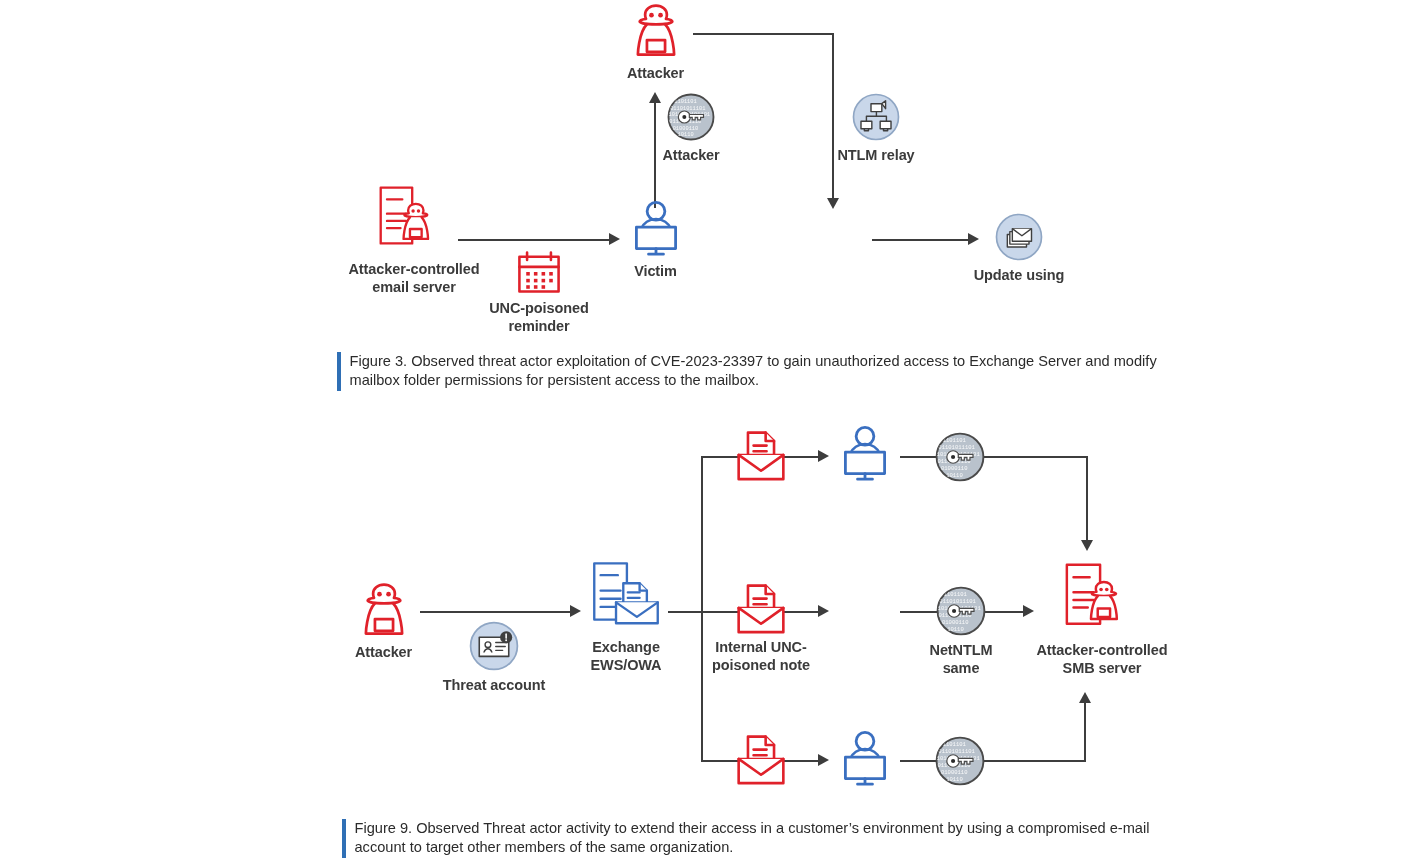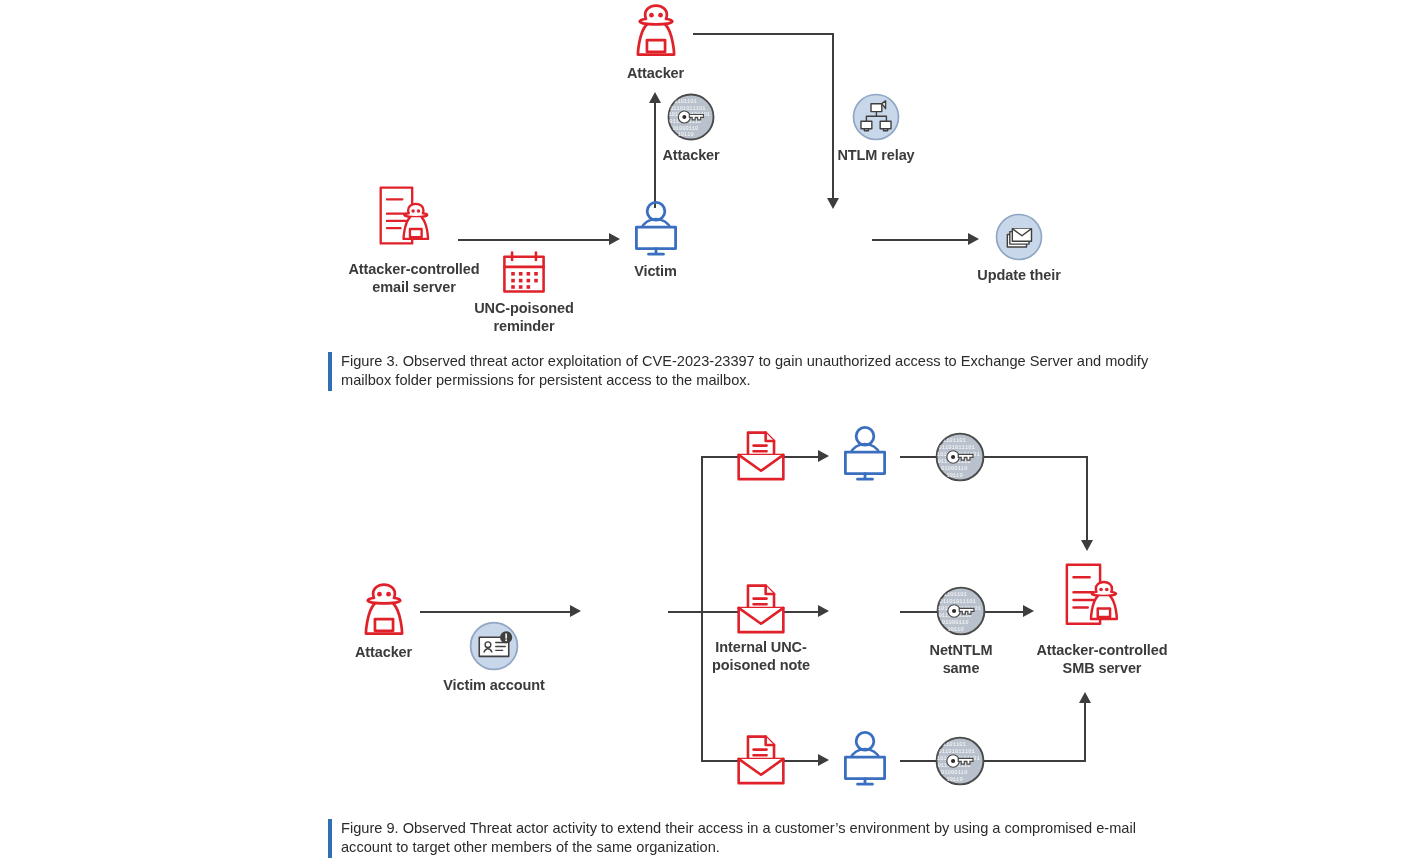--- a/index.html
+++ b/index.html
@@ -55,20 +55,21 @@
     border-left: 6px solid transparent;
     border-right: 6px solid transparent;
     border-bottom: 11px solid #3d3d3d;
   }
 
   
   .caption {
     position: absolute;
     display: flex;
     align-items: stretch;
+    justify-content: center;
   }
   .caption-bar {
     width: 4px;
     background: #2f6fb5;
     flex: 0 0 4px;
     margin-right: 9px;
   }
   .caption-text {
     font-size: 14.6px;
     color: #2b2b2b;
@@ -167,21 +168,21 @@
           <rect x="39.5" y="50" width="13" height="9"></rect>
           <circle cx="43" cy="30" r="1.9" fill="#e0212a" stroke="none"></circle>
           <circle cx="49" cy="30" r="1.9" fill="#e0212a" stroke="none"></circle>
         </g>
       </svg>
     </span>
     <span class="node-label">Attacker-controlled
 email server</span>
   </div>
 
-  <div class="node" style="left:463px; top:249px; width:122px;">
+  <div class="node" style="left:478px; top:249px; width:122px;">
     <span class="icon-wrap">
       <svg width="48" height="46" viewBox="0 0 56 54">
         <g fill="none" stroke="#e0212a" stroke-width="3" stroke-linejoin="round" stroke-linecap="round">
           <path d="M14 4v9M42 4v9"></path>
           <rect x="5" y="9" width="46" height="41"></rect>
           <path d="M5 21h46"></path>
         </g>
         <g fill="#e0212a">
           <rect x="13" y="27" width="4.2" height="4.2"></rect>
             <rect x="22" y="27" width="4.2" height="4.2"></rect>
@@ -221,21 +222,21 @@
       <svg width="50" height="50" viewBox="0 0 60 60">
         <circle cx="30" cy="30" r="27" fill="#c9d7ea" stroke="#8fa6c4" stroke-width="2"></circle>
         <g fill="#ffffff" stroke="#3f3f3f" stroke-width="1.7" stroke-linejoin="round">
           <rect x="16" y="27" width="23" height="15"></rect>
           <rect x="19" y="23.5" width="23" height="15"></rect>
           <rect x="22" y="20" width="23" height="15"></rect>
           <path d="M22 20l11.5 8.5L45 20"></path>
         </g>
       </svg>
     </span>
-    <span class="node-label">Update their</span>
+    <span class="node-label">Update using</span>
   </div>
 
   <div class="caption" style="left:328px; top:352px; width:870px;">
     <div class="caption-bar"></div>
     <div class="caption-text">Figure 3. Observed threat actor exploitation of CVE-2023-23397 to gain unauthorized access to Exchange Server and modify mailbox folder permissions for persistent access to the mailbox.</div>
   </div>
 
   <div class="conn hline" style="left:420px; top:611px; width:152px;"></div>
   <div class="arrow-r" style="left:570px; top:605px;"></div>
 
@@ -284,23 +285,41 @@
         <g fill="none" stroke="#3f3f3f" stroke-width="1.6" stroke-linecap="round">
           <circle cx="23" cy="28.5" r="3.3"></circle>
           <path d="M18.5 37c1-2.6 2.6-3.8 4.5-3.8s3.5 1.2 4.5 3.8"></path>
           <path d="M32 26h11M32 30.5h11M32 35h8"></path>
         </g>
         <circle cx="44" cy="20" r="7" fill="#3f3f3f"></circle>
         <path d="M44 16.3v4.6" stroke="#ffffff" stroke-width="1.8" stroke-linecap="round"></path>
         <circle cx="44" cy="23.4" r="1.1" fill="#ffffff"></circle>
       </svg>
     </span>
-    <span class="node-label">Victim account</span>
-  </div>
-
+    <span class="node-label">Threat account</span>
+  </div>
+
+  <div class="node" style="left:558px; top:558px; width:136px;">
+    <span class="icon-wrap">
+      <svg width="78" height="76" viewBox="0 0 86 80">
+        <g fill="none" stroke="#3a6fc0" stroke-width="2.6" stroke-linejoin="round" stroke-linecap="round">
+          <rect x="8" y="4" width="36" height="62" fill="#ffffff"></rect>
+          <path d="M15 17h19M15 34h22M15 43h22M15 52h16"></path>
+        </g>
+        <g fill="#ffffff" stroke="#3a6fc0" stroke-width="2.6" stroke-linejoin="round" stroke-linecap="round">
+          <path d="M40 26h18l8 8v18H40z"></path>
+          <path d="M58 26v8h8"></path>
+          <path d="M45 36h13M45 42h13M45 48h9"></path>
+          <path d="M32 47h46v23H32z"></path>
+          <path d="M32 47l23 16 23-16"></path>
+        </g>
+      </svg>
+    </span>
+    <span class="node-label">Exchange EWS/OWA</span>
+  </div>
 
   <div class="node" style="left:722px; top:427px; width:78px;">
     <span class="icon-wrap">
       <svg width="56" height="54" viewBox="0 0 60 58">
         <g fill="#ffffff" stroke="#e0212a" stroke-width="2.8" stroke-linejoin="round" stroke-linecap="round">
           <path d="M16 6h19l9 9v24H16z"></path>
           <path d="M35 6v9h9"></path>
           <path d="M22 20h14M22 26h14M22 32h10"></path>
           <path d="M6 30h48v26H6z"></path>
           <path d="M6 30l24 17 24-17"></path>

